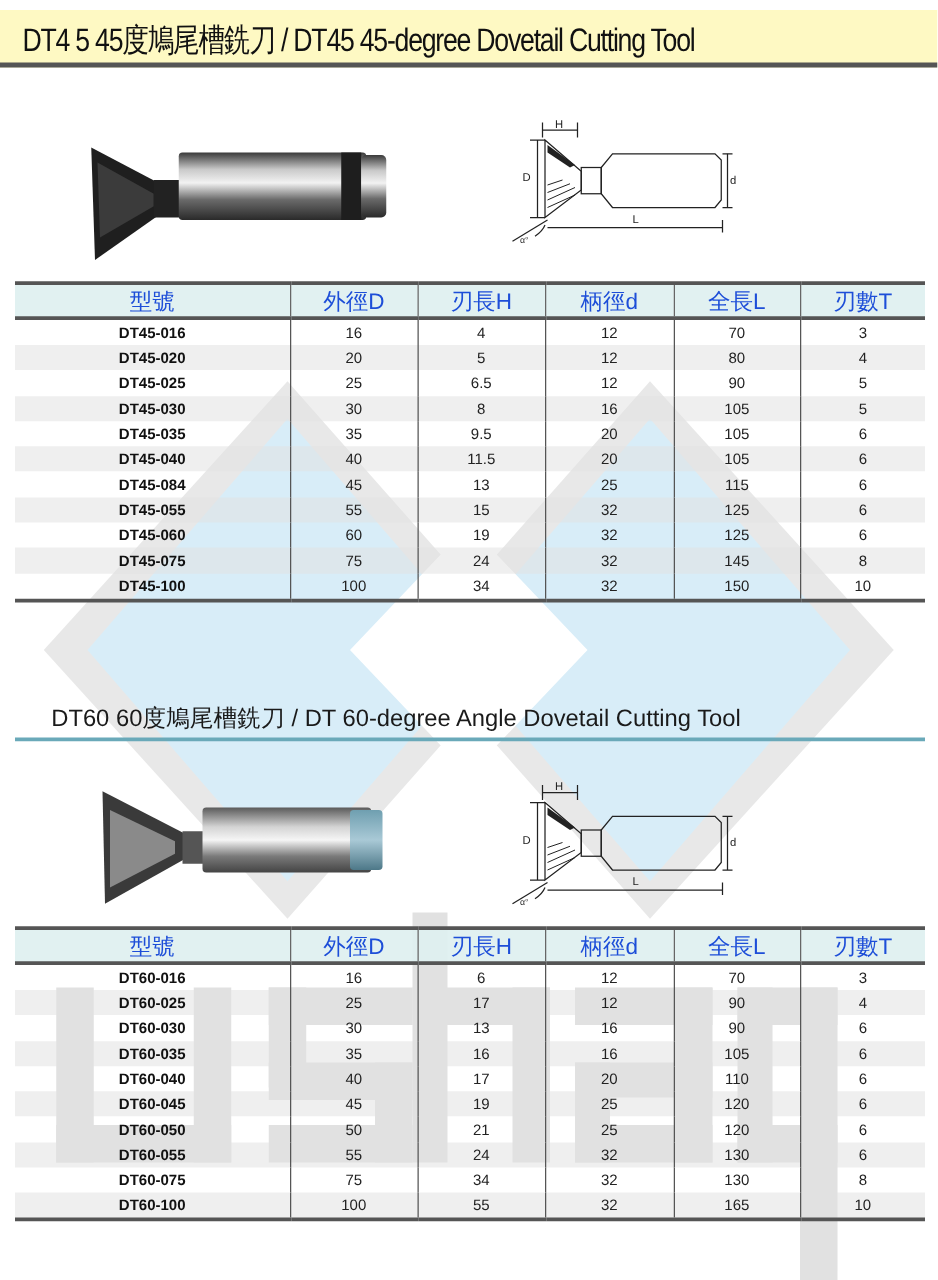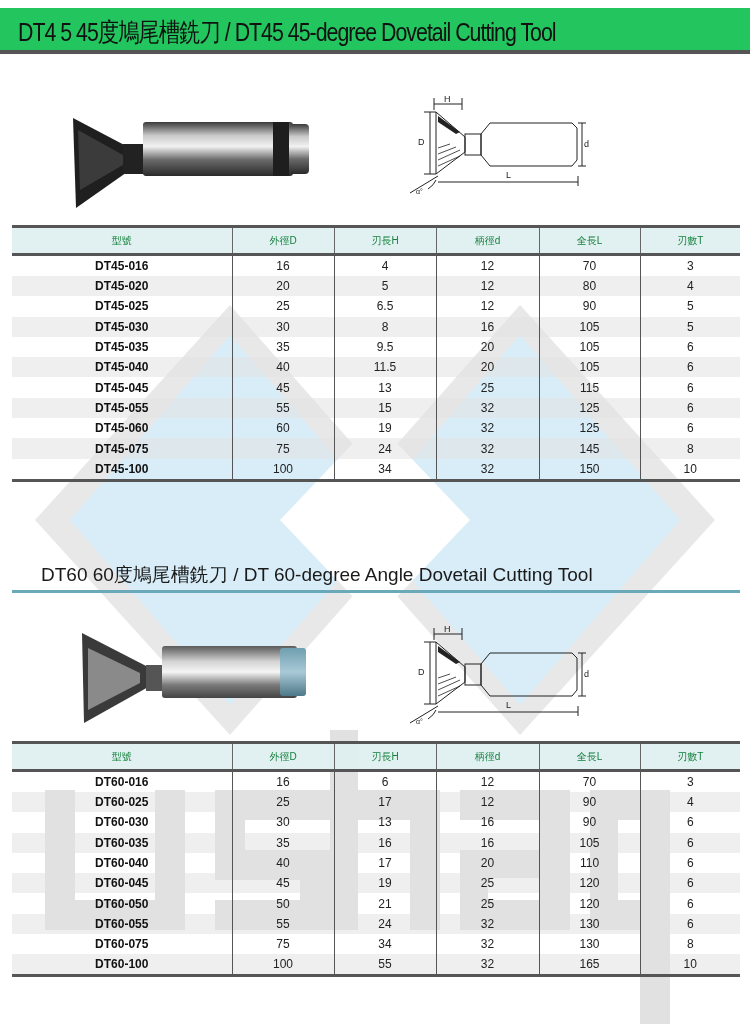--- a/index.html
+++ b/index.html
@@ -6,21 +6,21 @@
   html, body { width: 750px; height: 1024px; background: #ffffff; overflow: hidden; }
   body { position: relative; font-family: "Liberation Sans", "DejaVu Sans", sans-serif; color: #1a1a1a; }
 
   
   .wm { position: absolute; left: 0; top: 0; width: 750px; height: 1024px; pointer-events: none; z-index: 0; }
   .content { position: absolute; left: 0; top: 0; width: 750px; height: 1024px; z-index: 1; }
 
   
   .title-bar1 {
     position: absolute; left: 0; top: 8px; width: 750px; height: 46px;
-    background: #22c55e;
+    background: #fef9c3;
     border-bottom: 4px solid #555;
   }
   .title-bar1 .t {
     position: absolute; left: 18px; top: 7px;
     font-family: "Liberation Sans Narrow", "Liberation Sans", sans-serif;
     font-size: 26px; letter-spacing: -1.2px; color: #111;
     transform: scaleX(0.82); transform-origin: left center; white-space: nowrap;
   }
 
   
@@ -33,21 +33,21 @@
   .tool-photo { position: absolute; }
   .diagram { position: absolute; }
 
   
   table.spec {
     position: absolute; left: 12px; width: 728px;
     border-collapse: collapse; font-size: 12px; table-layout: fixed;
   }
   table.spec thead tr { height: 28px; background: rgba(222, 240, 240, 0.92); }
   table.spec thead th {
-    font-weight: normal; color: #15803d; font-size: 10px;
+    font-weight: normal; color: #1d4ed8; font-size: 18px;
     border-top: 3px solid #555; border-bottom: 3px solid #555;
     border-left: 1px solid #666;
   }
   table.spec thead th:first-child { border-left: none; }
   table.spec tbody tr { height: 20.3px; }
   table.spec tbody tr:nth-child(even) td { background: rgba(225, 225, 225, 0.55); }
   table.spec tbody td { text-align: center; border-left: 1px solid #555; color: #222; padding: 0; line-height: 20px; }
   table.spec tbody td:first-child { border-left: none; font-weight: bold; color: #111; }
   table.spec tbody tr:last-child td { border-bottom: 3px solid #555; }
   col.c0 { width: 220px; } col.c1 { width: 102px; } col.c2 { width: 102px; }
@@ -211,21 +211,21 @@
         </tr>
         <tr>
           <td>DT45-040</td>
           <td>40</td>
           <td>11.5</td>
           <td>20</td>
           <td>105</td>
           <td>6</td>
         </tr>
         <tr>
-          <td>DT45-045</td>
+          <td>DT45-084</td>
           <td>45</td>
           <td>13</td>
           <td>25</td>
           <td>115</td>
           <td>6</td>
         </tr>
         <tr>
           <td>DT45-055</td>
           <td>55</td>
           <td>15</td>

